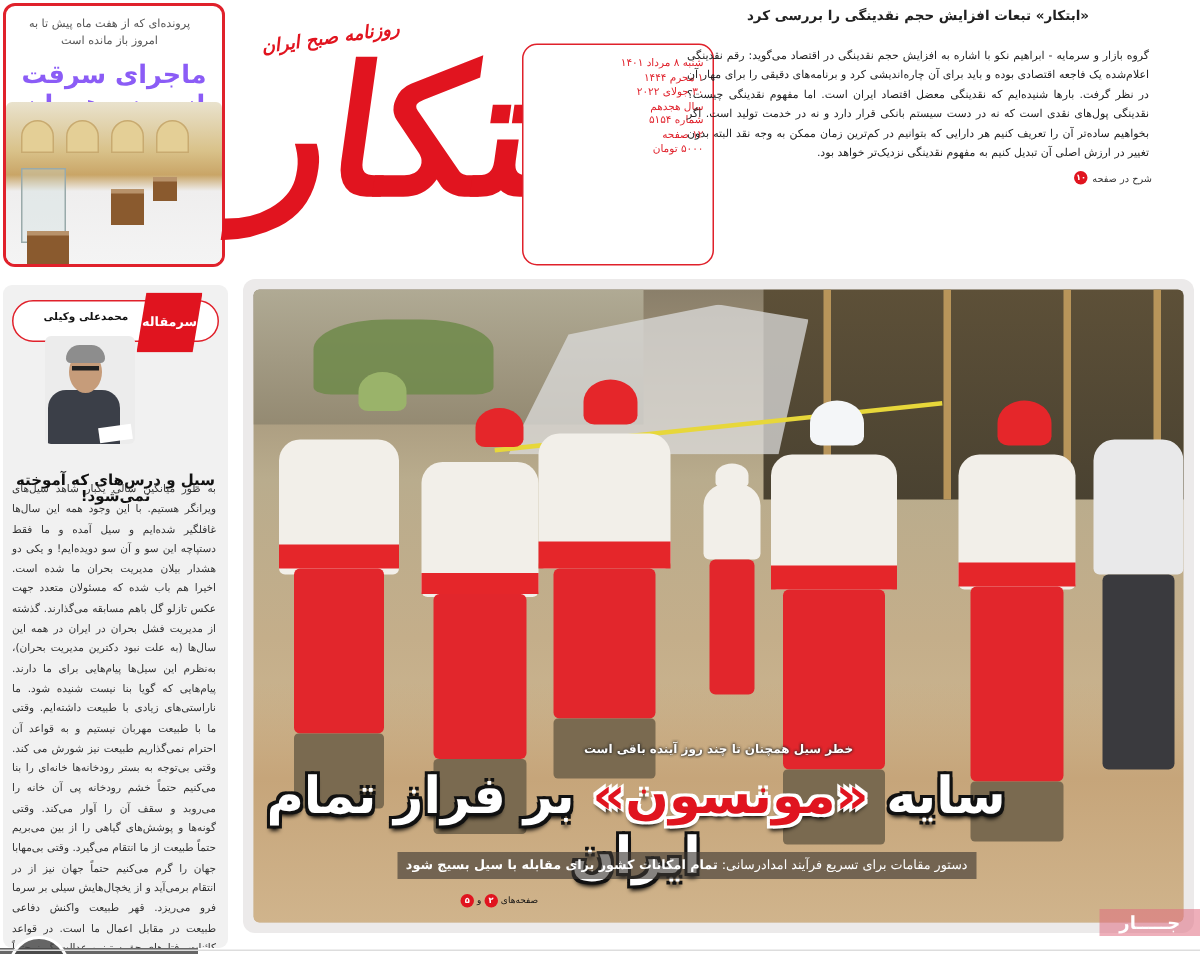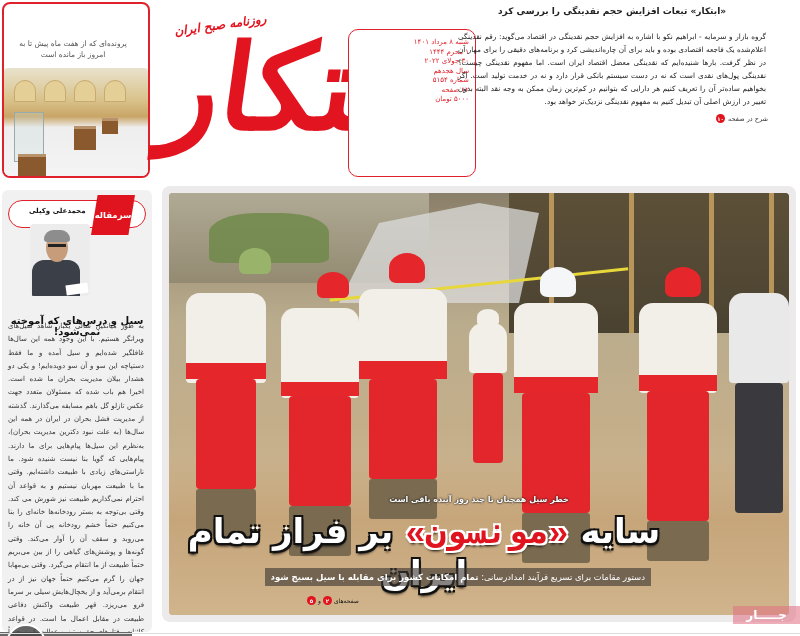--- a/index.html
+++ b/index.html
@@ -4,21 +4,21 @@
   <style>
     * { box-sizing: border-box; margin: 0; padding: 0; }
     html, body { width: 800px; height: 636px; overflow: hidden; background: #ffffff; }
     body { position: relative; font-family: "DejaVu Sans", sans-serif; direction: rtl; color: #222; }
 
     
     .teaser {
       position: absolute; left: 2px; top: 2px; width: 148px; height: 176px;
       border: 2px solid #e0212b; border-radius: 8px; background: #fff; overflow: hidden;
     }
-    .teaser .kicker { font-size: 7.5px; color: #555; text-align: center; line-height: 11px; padding: 6px 12px 0 6px; margin-top: 28px; }
+    .teaser .kicker { font-size: 7.5px; color: #555; text-align: center; line-height: 11px; padding: 6px 12px 0 6px; }
     .teaser .title { font-size: 17px; font-weight: bold; color: #8b5cf6; text-align: center; margin-top: 8px; letter-spacing: -0.3px; }
     .teaser .pageref { font-size: 6.5px; color: #333; text-align: center; margin-top: 9px; }
     .teaser .photo {
       position: absolute; left: 0; right: 0; bottom: 0; height: 108px;
       background: linear-gradient(180deg, #e9e2cd 0%, #d9c28a 30%, #c9a567 45%, #efeeee 55%, #f4f4f4 100%);
     }
     .teaser .photo .arch { position: absolute; top: 12px; height: 22px; width: 22px; border-radius: 11px 11px 0 0; background: #e4cf96; border: 1px solid #c8aa70; }
     .teaser .photo .case { position: absolute; background: #8a5a2e; border-top: 3px solid #b8926a; }
     .teaser .photo .glass { position: absolute; border: 1px solid #9aa; background: rgba(200,220,220,0.3); }
 
@@ -97,21 +97,21 @@
     .worker .band { position: absolute; background: #e5262a; }
     .worker .legs { position: absolute; background: #e2262c; border-radius: 4px; }
     .worker .boots { position: absolute; background: #7a6a50; border-radius: 3px; }
 
     .photo .kicker-over { position: absolute; left: 0; right: 0; top: 302px; font-size: 8px; color: #fff; text-align: center; font-weight: bold; text-shadow: 0 0 2px #222, 0 0 2px #222; }
     .photo .main-head {
       position: absolute; left: 0; right: 110px; top: 318px; font-size: 34px; font-weight: bold; text-align: center; color: #fff;
       text-shadow: -2px -2px 0 #111, 2px -2px 0 #111, -2px 2px 0 #111, 2px 2px 0 #111, 0 3px 3px #000;
       letter-spacing: -0.5px;
     }
-    .photo .main-head .red { color: #e0141f; text-shadow: -2px -2px 0 #fff, 2px -2px 0 #fff, -2px 2px 0 #fff, 2px 2px 0 #fff, 0 3px 3px #000; font-family: Liberation Mono, monospace; }
+    .photo .main-head .red { color: #e0141f; text-shadow: -2px -2px 0 #fff, 2px -2px 0 #fff, -2px 2px 0 #fff, 2px 2px 0 #fff, 0 3px 3px #000; }
     .photo .deck {
       position: absolute; right: 138px; top: 375px; height: 18px; padding: 0 6px;
       background: rgba(60,55,50,0.62); color: #fff; font-size: 8.5px; line-height: 18px; white-space: nowrap;
     }
     .photo .deck b { font-weight: bold; }
     .photo .pages { position: absolute; left: 138px; top: 403px; font-size: 6px; color: #111; display: flex; align-items: center; gap: 2px; }
 
     
     .watermark {
       position: absolute; left: 0; top: 632px; width: 132px; height: 34px; background: rgba(70,70,70,0.82);

